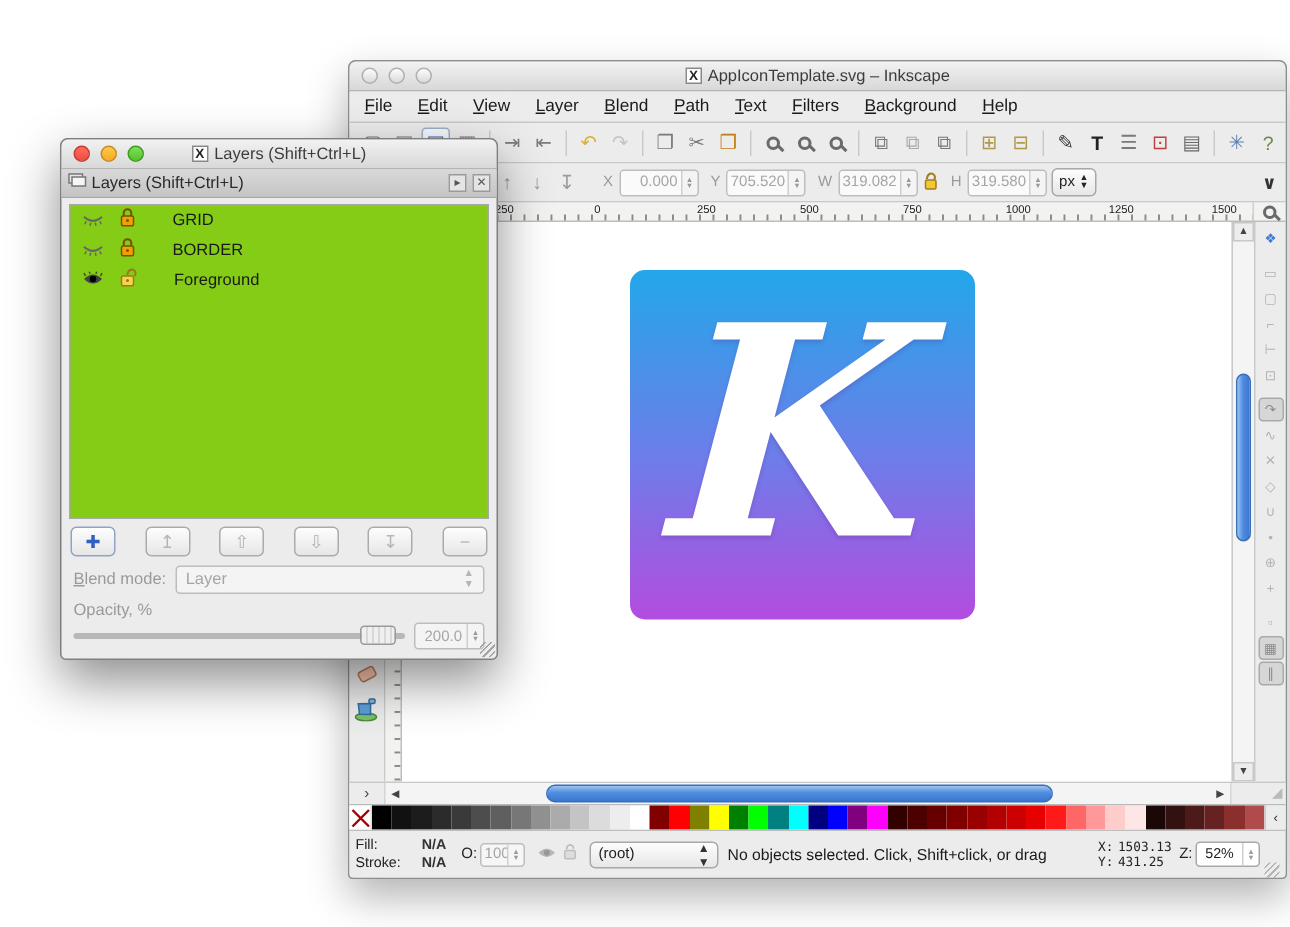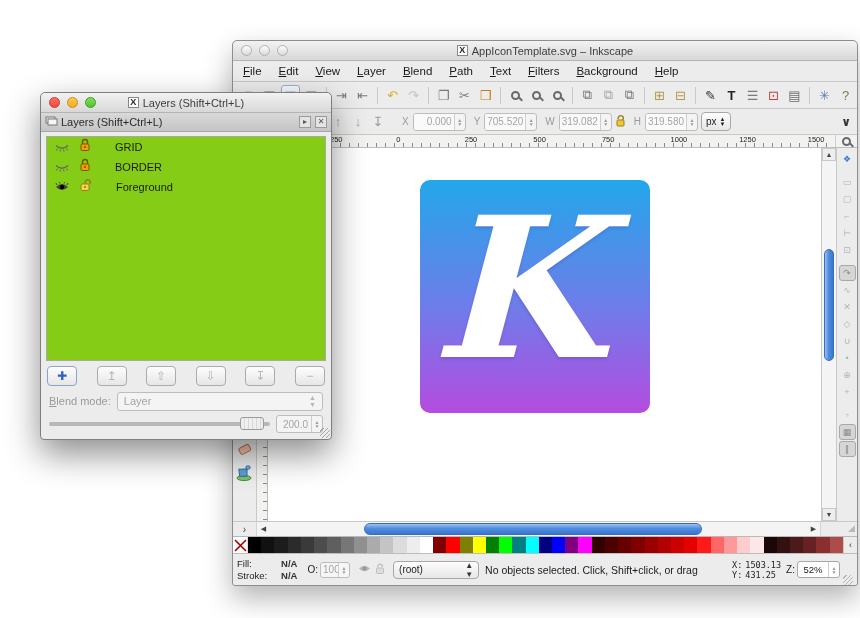--- a/index.html
+++ b/index.html
@@ -609,20 +609,21 @@
       </div>
 
     <div class="blendrow">
       <span class="blabel">Blend mode:</span>
       <div class="bselect">
         <span>Layer</span>
         <span style="font-size:7px;color:#b5b5b5;">▲<br>▼</span>
       </div>
     </div>
 
+    <div class="oplabel">Opacity, %</div>
     <div class="oprow">
       <div class="slider">
         <div class="sthumb"></div>
       </div>
       <div class="opspin">
         <span class="val">200.0</span>
         <span class="spinners">▲<br>▼</span>
       </div>
     </div>
     <div class="dlg-grip"></div>

